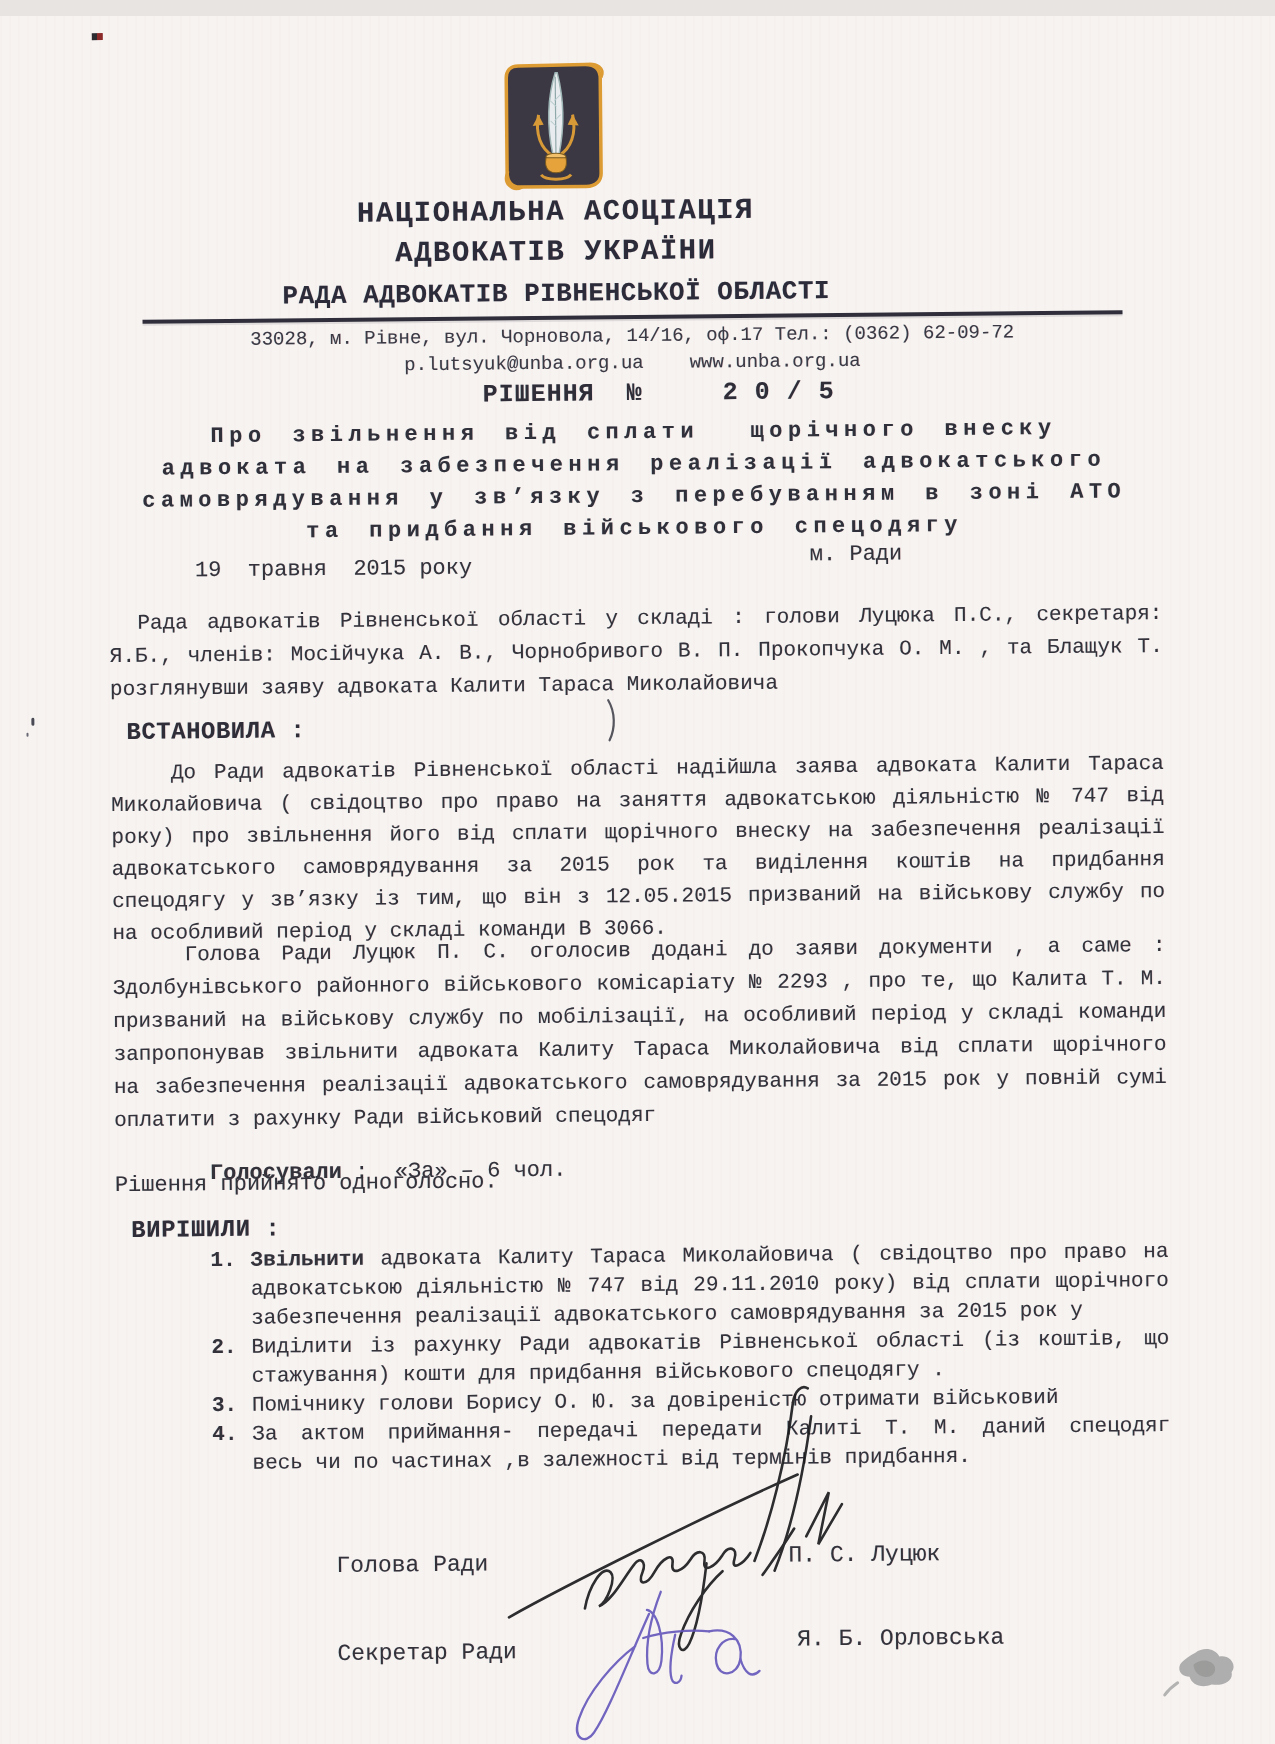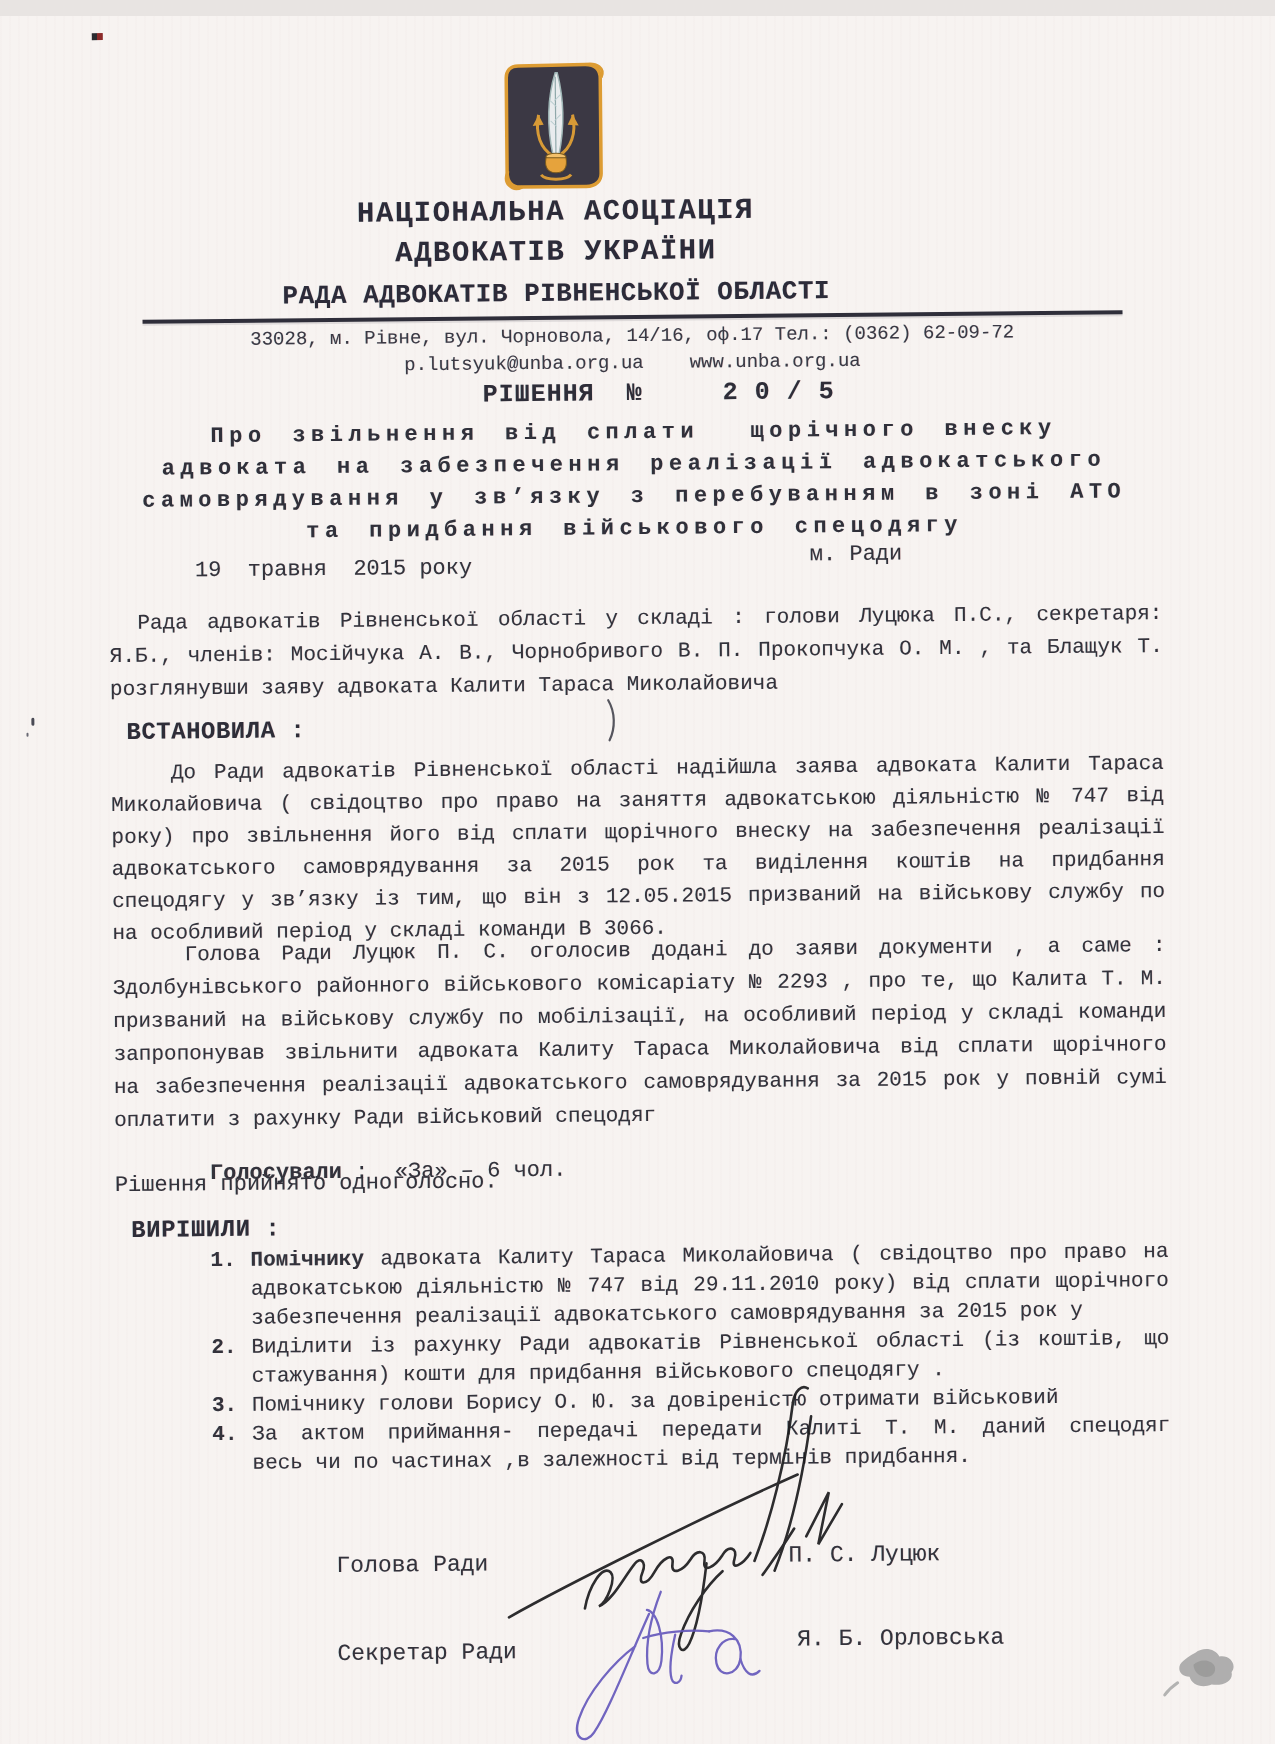--- a/index.html
+++ b/index.html
@@ -154,21 +154,21 @@
     <div class="abs vote">
       <span class="b fringe">Голосували</span><span class="fringe"> :  «За» – 6 чол.</span>
     </div>
     <div class="abs vote-res fringe">Рішення прийнято одноголосно.</div>
 
     <div class="abs hdg hdg2 fringe">ВИРІШИЛИ :</div>
     <div class="abs items">
 
       <div class="item">
         <span class="inum fringe">1.</span>
-        <span class="line h29 just fringe"><span class="b">Помічнику</span><span> адвоката  Калиту Тараса Миколайовича ( свідоцтво про право на заняття</span></span>
+        <span class="line h29 just fringe"><span class="b">Звільнити</span><span> адвоката  Калиту Тараса Миколайовича ( свідоцтво про право на заняття</span></span>
         <span class="line h29 just fringe">адвокатською діяльністю  № 747 від 29.11.2010 року)  від сплати  щорічного  внеску на</span>
         <span class="line h29 fringe">забезпечення реалізації адвокатського самоврядування за  2015  рок  у повній сумі.</span>
       </div>
 
       <div class="item">
         <span class="inum fringe">2.</span>
         <span class="line h29 just fringe">Виділити із рахунку Ради адвокатів Рівненської області (із коштів, що надходять за</span>
         <span class="line h29 fringe">стажування) кошти для придбання військового спецодягу .</span>
       </div>
 

